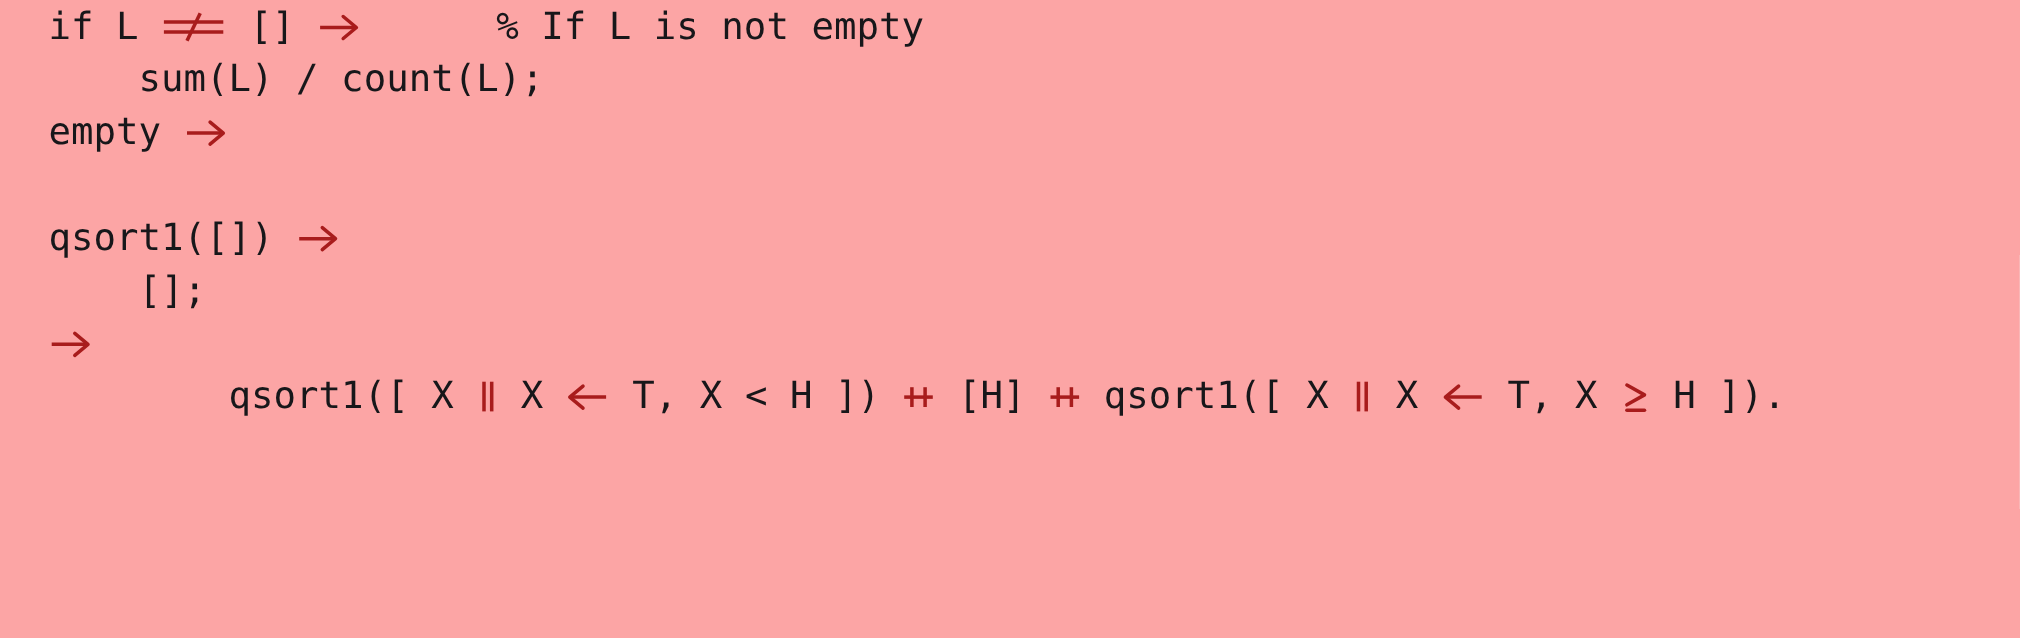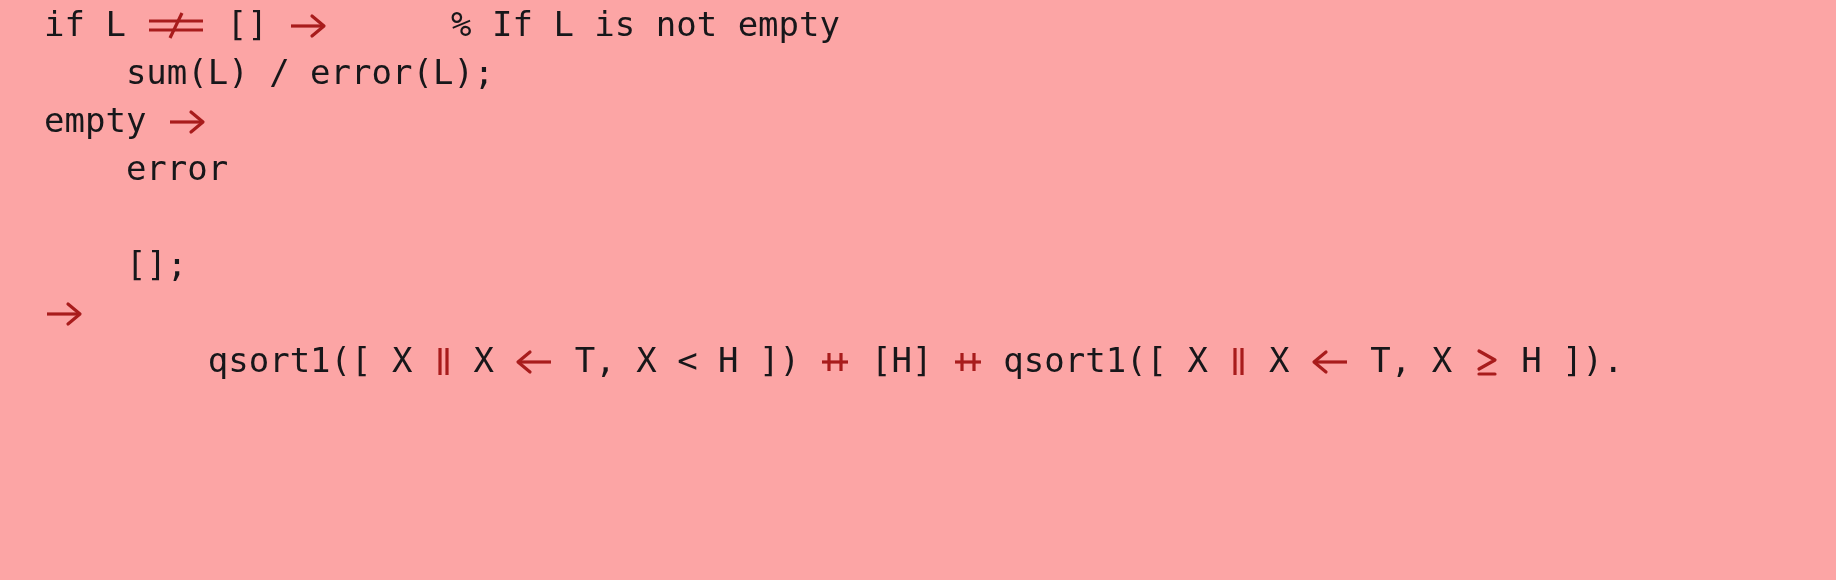--- a/index.html
+++ b/index.html
@@ -67,27 +67,30 @@
 
 <div id="code-listing">
     <div class="code-line"><span class="tok plain">if L </span><span class="tok op"><span class="glyph"><svg width="60" height="34" viewBox="0 0 60 34">
             <line x1="3" y1="13" x2="57" y2="13" stroke="#a81c1c" stroke-width="3.2"></line>
             <line x1="3" y1="22" x2="57" y2="22" stroke="#a81c1c" stroke-width="3.2"></line>
             <line x1="36" y1="5" x2="24" y2="30" stroke="#a81c1c" stroke-width="3.2"></line>
           </svg></span></span><span class="tok plain"> [] </span><span class="tok op"><span class="glyph"><svg width="40" height="34" viewBox="0 0 40 34">
             <line x1="3" y1="18" x2="35" y2="18" stroke="#a81c1c" stroke-width="3.2"></line>
             <polyline points="24,8 36,18 24,28" fill="none" stroke="#a81c1c" stroke-width="3.2" stroke-linecap="round" stroke-linejoin="round"></polyline>
           </svg></span></span><span class="tok plain">      </span><span class="tok comment">% If L is not empty</span></div>
-    <div class="code-line"><span class="tok plain">    sum(L) / error(L);</span></div>
+    <div class="code-line"><span class="tok plain">    sum(L) / count(L);</span></div>
     <div class="code-line"><span class="tok plain">empty </span><span class="tok op"><span class="glyph"><svg width="40" height="34" viewBox="0 0 40 34">
             <line x1="3" y1="18" x2="35" y2="18" stroke="#a81c1c" stroke-width="3.2"></line>
             <polyline points="24,8 36,18 24,28" fill="none" stroke="#a81c1c" stroke-width="3.2" stroke-linecap="round" stroke-linejoin="round"></polyline>
           </svg></span></span></div>
-    <div class="code-line"><span class="tok plain">    error</span></div>
     <div class="code-line blank"></div>
+    <div class="code-line"><span class="tok plain">qsort1([]) </span><span class="tok op"><span class="glyph"><svg width="40" height="34" viewBox="0 0 40 34">
+            <line x1="3" y1="18" x2="35" y2="18" stroke="#a81c1c" stroke-width="3.2"></line>
+            <polyline points="24,8 36,18 24,28" fill="none" stroke="#a81c1c" stroke-width="3.2" stroke-linecap="round" stroke-linejoin="round"></polyline>
+          </svg></span></span></div>
     <div class="code-line"><span class="tok plain">    [];</span></div>
     <div class="code-line"><span class="tok op"><span class="glyph"><svg width="40" height="34" viewBox="0 0 40 34">
             <line x1="3" y1="18" x2="35" y2="18" stroke="#a81c1c" stroke-width="3.2"></line>
             <polyline points="24,8 36,18 24,28" fill="none" stroke="#a81c1c" stroke-width="3.2" stroke-linecap="round" stroke-linejoin="round"></polyline>
           </svg></span></span></div>
     <div class="code-line"><span class="tok plain">        qsort1([ X </span><span class="tok op"><span class="glyph"><svg width="20" height="34" viewBox="0 0 20 34">
             <line x1="7" y1="4" x2="7" y2="31" stroke="#a81c1c" stroke-width="3.2"></line>
             <line x1="14" y1="4" x2="14" y2="31" stroke="#a81c1c" stroke-width="3.2"></line>
           </svg></span></span><span class="tok plain"> X </span><span class="tok op"><span class="glyph"><svg width="40" height="34" viewBox="0 0 40 34">
             <line x1="5" y1="18" x2="37" y2="18" stroke="#a81c1c" stroke-width="3.2"></line>

